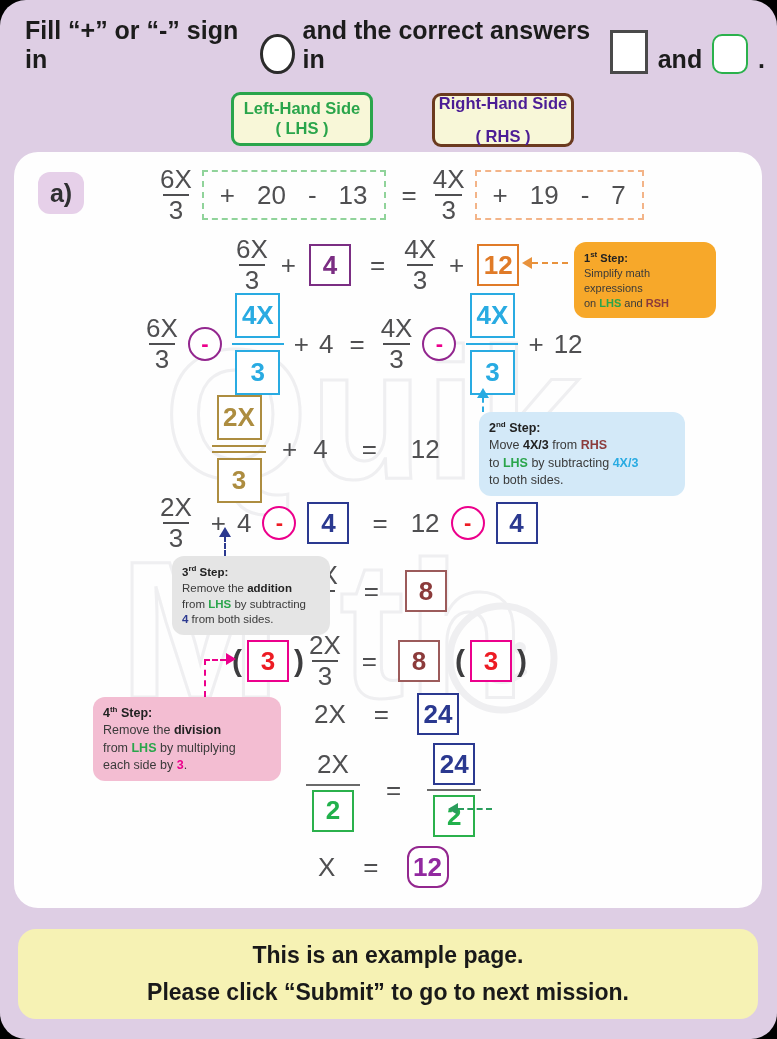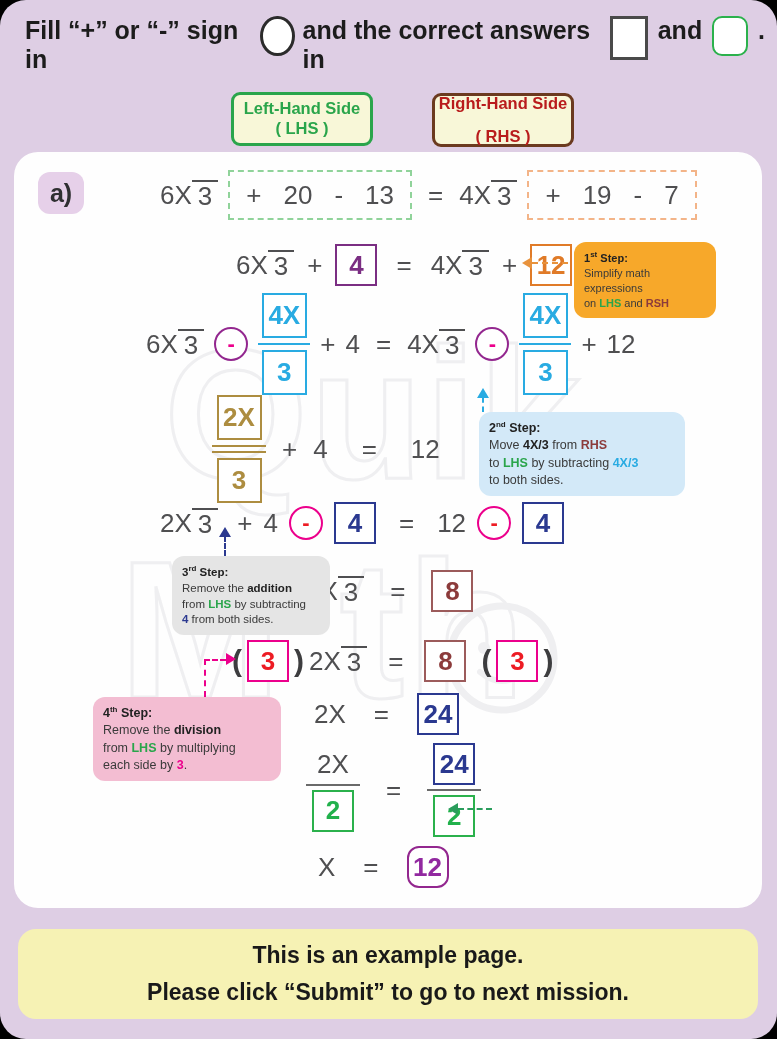--- a/index.html
+++ b/index.html
@@ -1,46 +1,46 @@
 <!DOCTYPE html>
 <html><head>
 <meta charset="utf-8">
 <style>
   html,body{margin:0;padding:0;background:#000;}
   body{font-family:"Liberation Sans",sans-serif;}
   .page{position:relative;width:777px;height:1039px;background:#decee4;border-radius:26px;overflow:hidden;}
 
   
-  .instruction{position:absolute;left:25px;top:16px;width:740px;font-size:25px;font-weight:600;color:#1c1c1c;display:flex;align-items:flex-start;flex-wrap:nowrap;}
+  .instruction{position:absolute;left:25px;top:16px;width:740px;font-size:25px;font-weight:600;color:#1c1c1c;display:flex;align-items:flex-end;flex-wrap:nowrap;}
   .icircle{display:inline-block;width:30px;height:34px;border:3px solid #2b2b2b;border-radius:50%;background:#fff;margin:0 8px;}
   .isquare{display:inline-block;width:34px;height:38px;border:3px solid #4a4a4a;background:#fff;margin:0 10px;}
   .igreen{display:inline-block;width:34px;height:36px;border:2.5px solid #2bb14c;border-radius:10px;background:#fff;margin:0 10px;}
 
   .example-badge{position:absolute;left:23px;top:68px;background:#e8192c;color:#fff;font-weight:bold;font-size:23px;padding:4px 16px 6px;border-radius:10px;}
 
   .side-box{position:absolute;width:136px;height:48px;border-radius:9px;background:#f8f7d8;display:flex;flex-direction:column;align-items:center;justify-content:center;font-weight:bold;font-size:16.5px;line-height:1.2;text-align:center;margin-left:28px;}
   .lhs-box{left:203px;top:92px;border:3px solid #2aa54b;color:#2aa54b;}
-  .rhs-box{left:404px;top:93px;border:3px solid #6b3a1f;color:#b91c1c;gap:13px;}
+  .rhs-box{left:404px;top:93px;border:3px solid #6b3a1f;color:#4c1d95;gap:13px;}
 
   
   .panel{position:absolute;left:14px;top:152px;width:748px;height:756px;background:#fefefe;border-radius:24px;overflow:hidden;}
 
   
   .wm{position:absolute;font-weight:bold;color:transparent;-webkit-text-stroke:3px #efeff1;line-height:1;letter-spacing:2px;z-index:0;user-select:none;}
   .wm1{left:150px;top:170px;font-size:185px;}
   .wm2{left:105px;top:380px;font-size:195px;}
   .wmface{position:absolute;left:428px;top:438px;z-index:0;}
 
   .abadge{position:absolute;left:24px;top:20px;width:46px;height:42px;background:#e6d0e9;border-radius:12px;display:flex;align-items:center;justify-content:center;font-weight:bold;font-size:25px;color:#2f2f31;z-index:1;}
 
   
   .row{position:absolute;display:flex;align-items:center;z-index:1;color:#4f4f51;font-size:26px;}
   .tok{color:#4f4f51;}
   .eqs{color:#4f4f51;margin:0 6px;}
-  .frac{display:inline-flex;flex-direction:row;align-items:center;line-height:1.1;font-size:26px;color:#4f4f51;}
+  .frac{display:inline-flex;flex-direction:column;align-items:center;line-height:1.1;font-size:26px;color:#4f4f51;}
   .frac .fden{border-top:2.5px solid #4f4f51;padding:0 6px;}
   .dbox{display:inline-flex;align-items:center;gap:22px;padding:2px 16px;height:42px;font-size:26px;}
   .dgreen{border:2px dashed #90d39a;}
   .dorange{border:2px dashed #f3b488;}
   .abox{min-width:42px;height:42px;border:2.5px solid;display:inline-flex;align-items:center;justify-content:center;font-weight:bold;font-size:26px;background:#fff;padding:0 3px;box-sizing:border-box;}
   .purpleb{border-color:#7b2e83;color:#7b2e83;}
   .orangeb{border-color:#e07b28;color:#e07b28;}
   .navyb{border-color:#2b3990;color:#2b3990;}
   .maroonb{border-color:#9c5b5b;color:#8c3b3b;}
   .pinkb{border-color:#ec008c;color:#ed1c24;}

